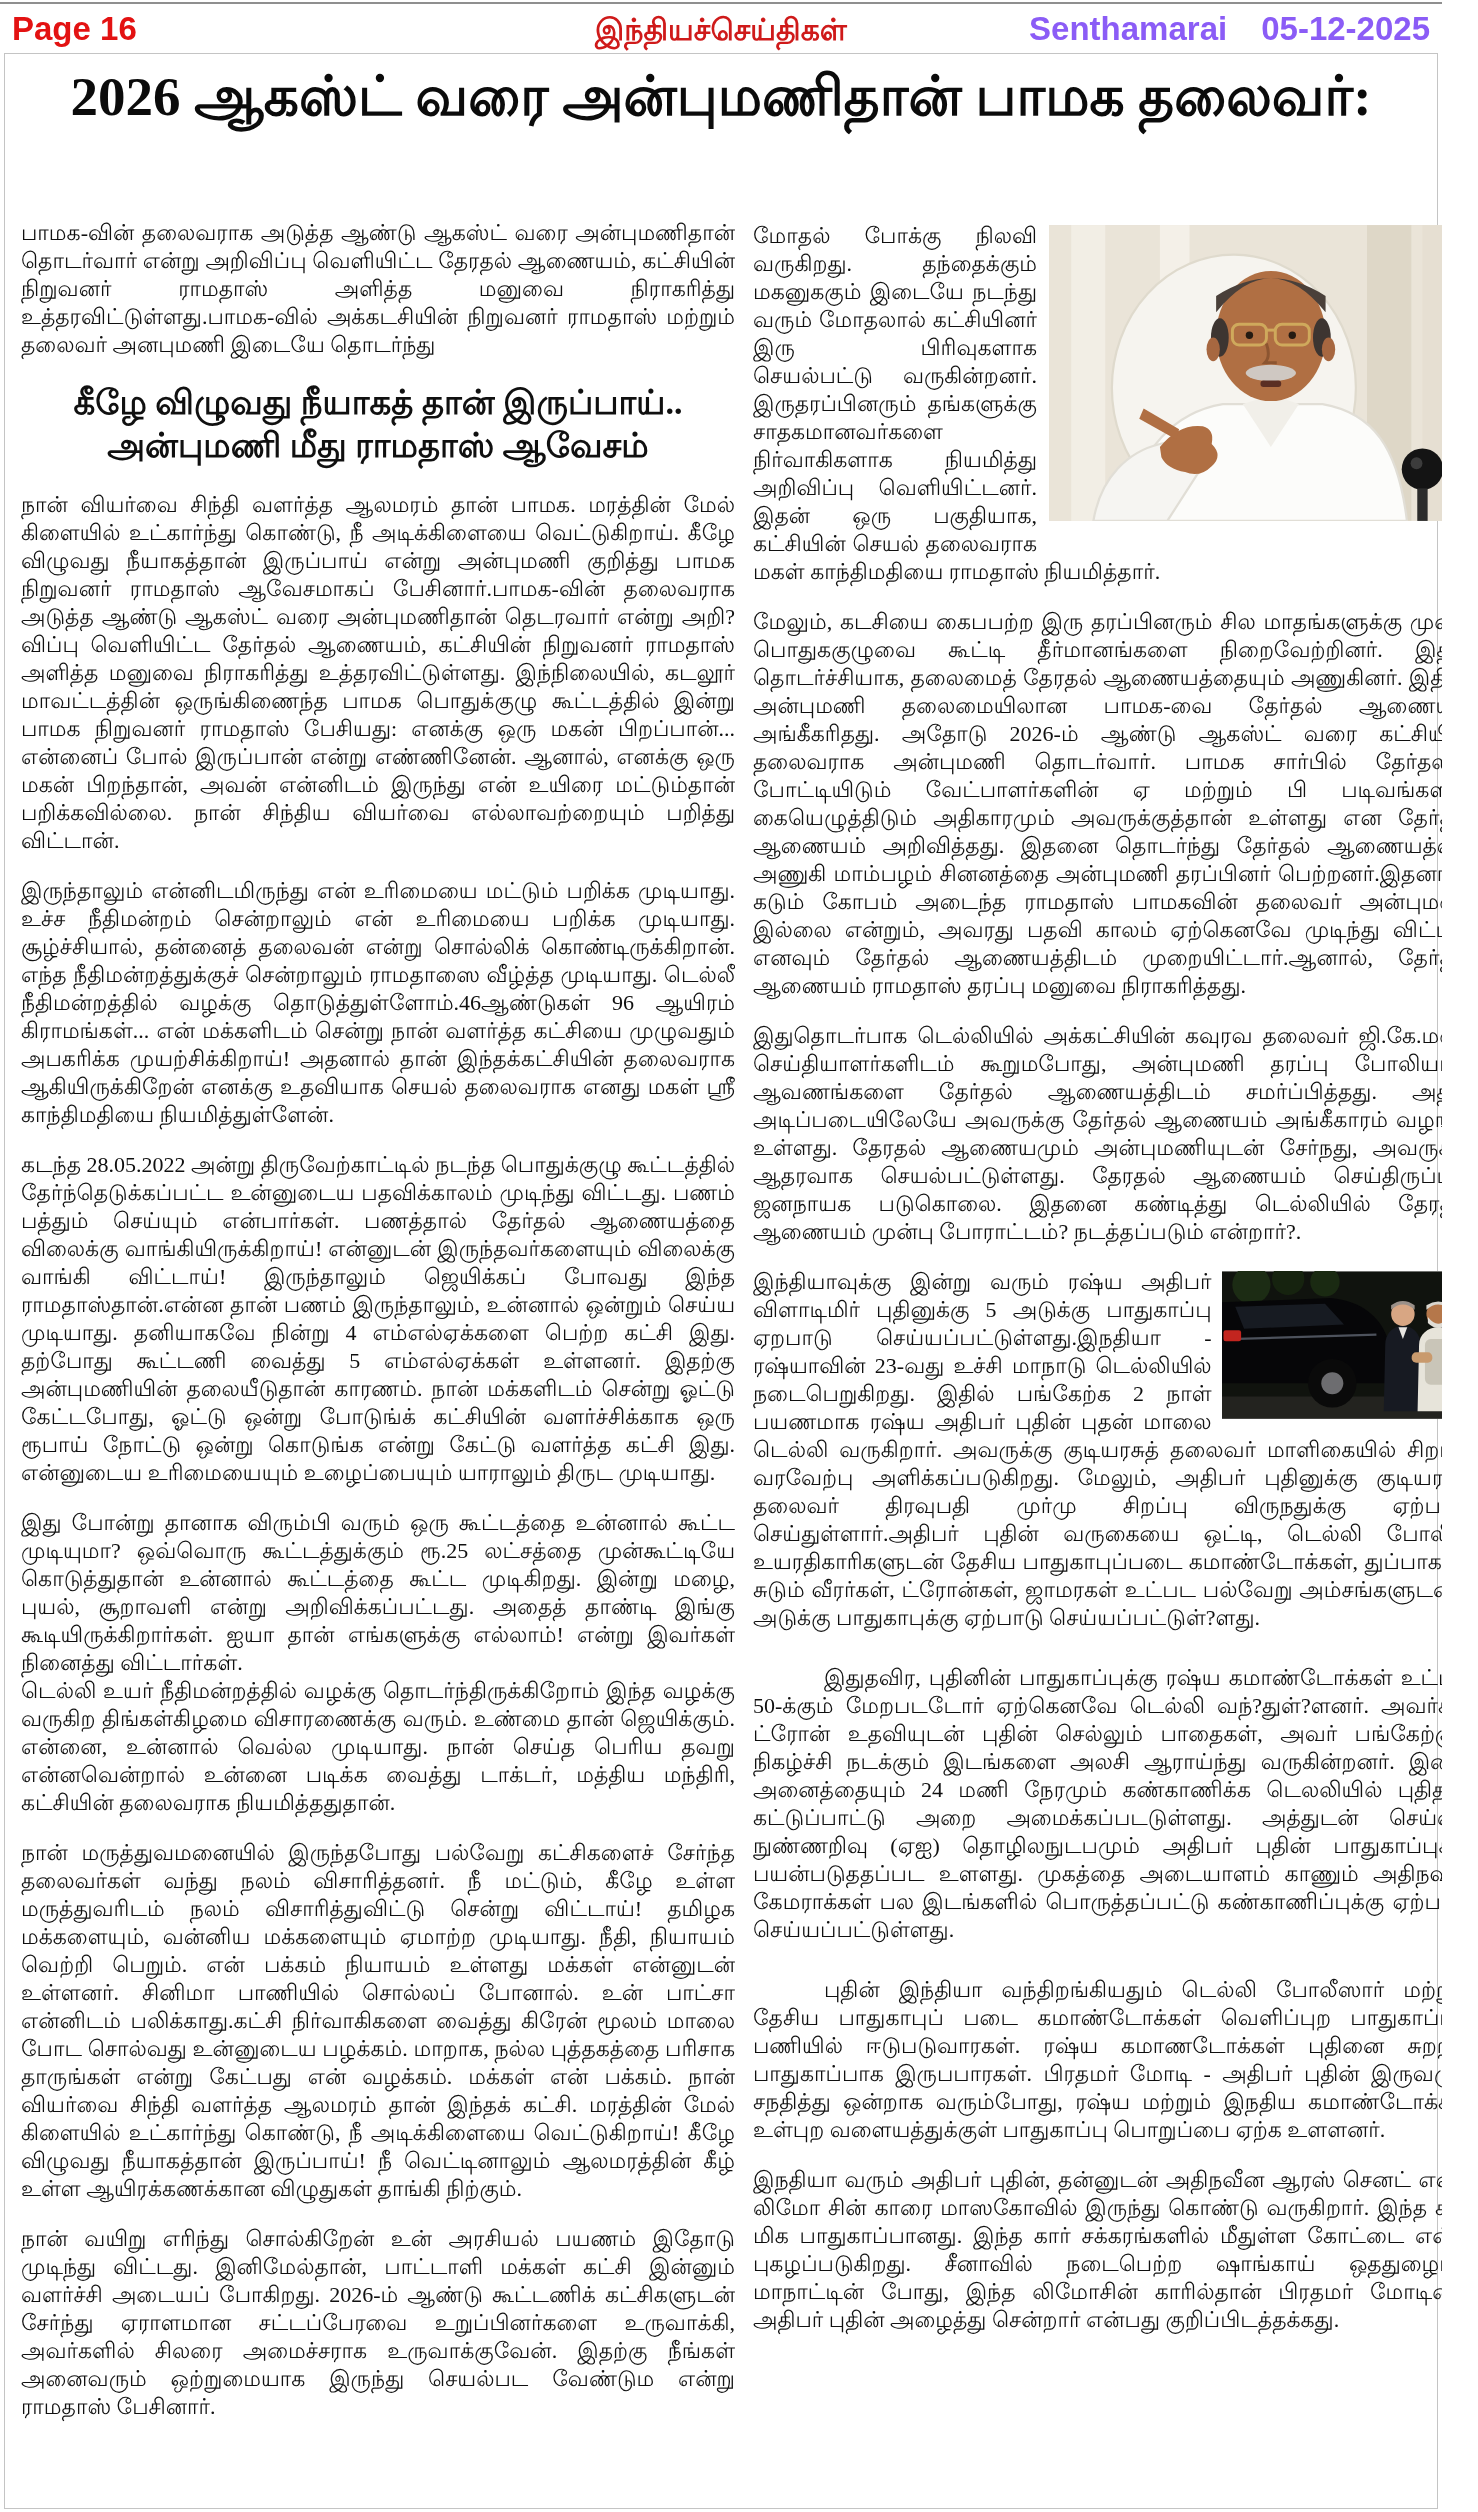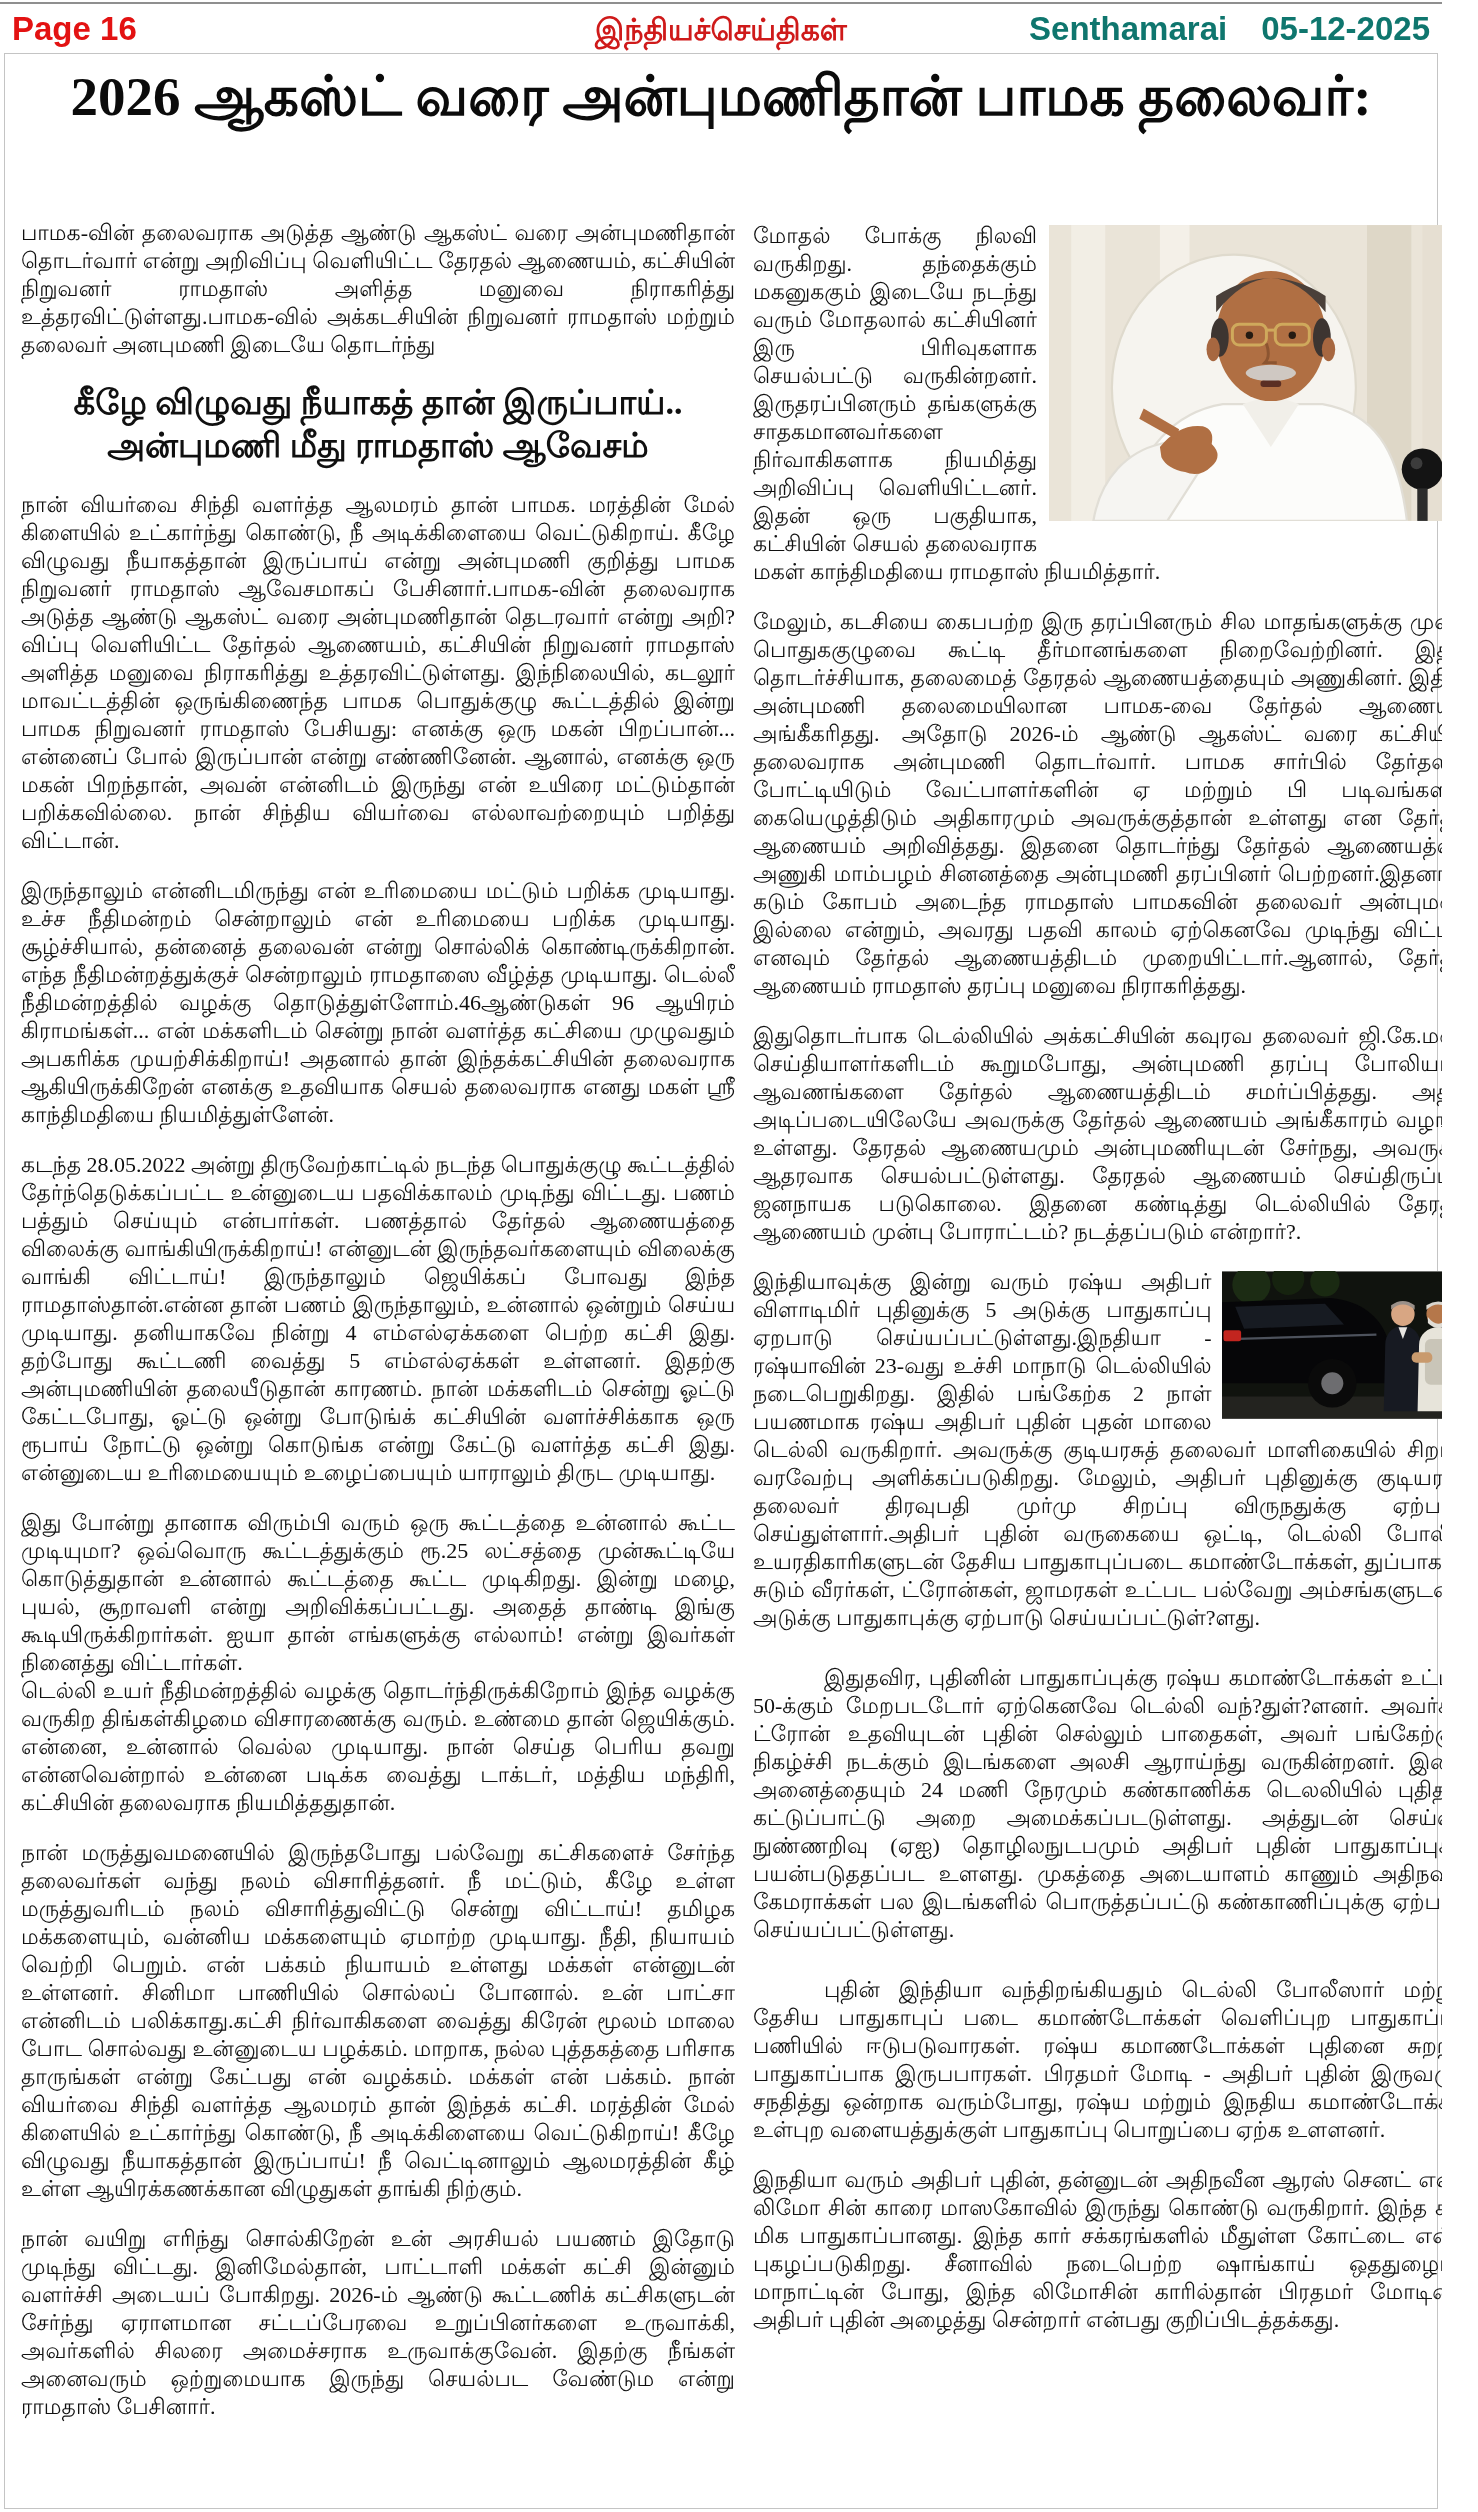--- a/index.html
+++ b/index.html
@@ -6,21 +6,21 @@
   #page{position:relative;width:1442px;height:2512px;background:#ffffff;overflow:hidden;
         font-family:"Liberation Serif","DejaVu Serif",serif;color:#101010;}
   .top-rule{position:absolute;top:1.5px;left:0;width:100%;height:2.2px;background:#8f8f8f;}
   
   #header{position:absolute;top:7.4px;left:12px;right:12px;height:43px;}
   .hdr-left{position:absolute;left:0;top:3px;font-family:"Liberation Sans",sans-serif;
             font-weight:bold;font-size:33px;color:#e31212;}
   .hdr-center{position:absolute;left:50%;transform:translateX(-50%);top:6px;
               font-size:30px;font-weight:bold;color:#cf1a1a;}
   .hdr-right{position:absolute;right:0;top:3px;font-family:"Liberation Sans",sans-serif;
-             font-weight:bold;font-size:33px;color:#0f766e;white-space:nowrap;}
+             font-weight:bold;font-size:33px;color:#8b5cf6;white-space:nowrap;}
   .hdr-right .paper{margin-right:34px;}
   
   #content-box{position:absolute;top:53px;left:4.4px;right:4.4px;bottom:3px;
                border:1.5px solid #c4c4c4;}
   
   #headline1{position:absolute;top:62px;left:30px;right:30px;text-align:center;
              font-weight:bold;font-size:55px;line-height:69px;color:#0b0b0b;}
   
   .col{position:absolute;top:219px;bottom:10.4px;overflow:hidden;}
   #col-left{left:21px;width:714px;}

